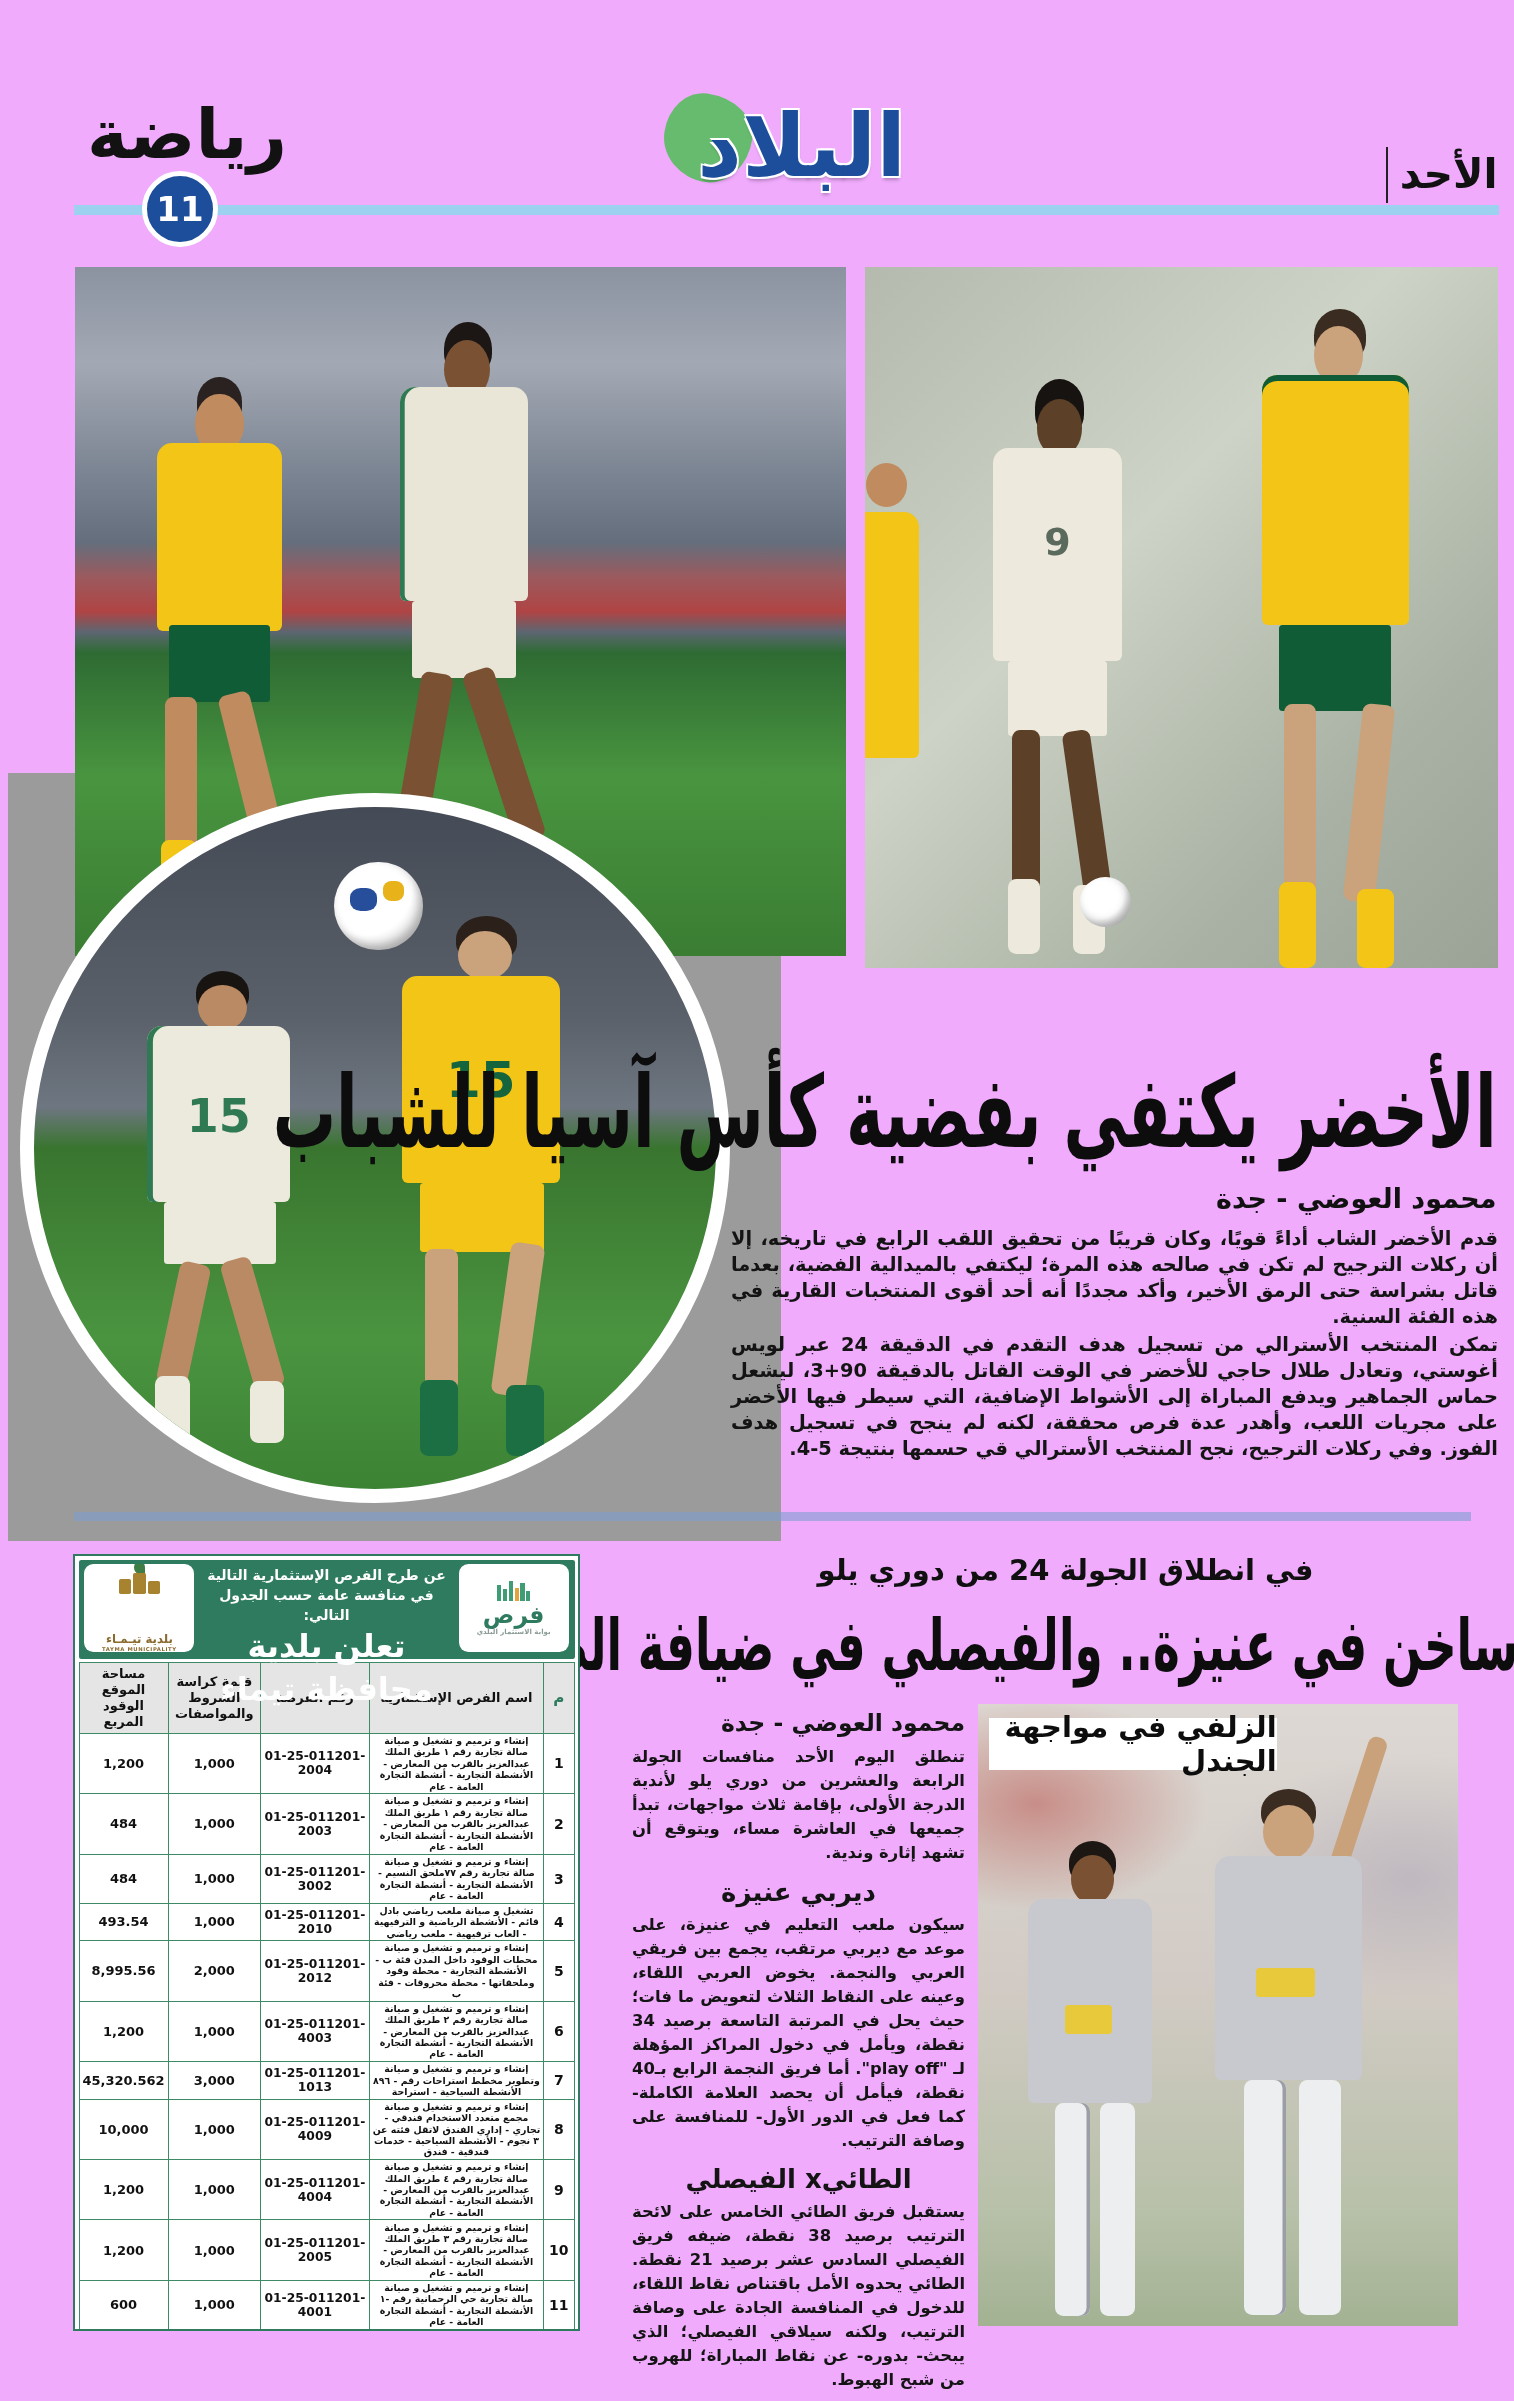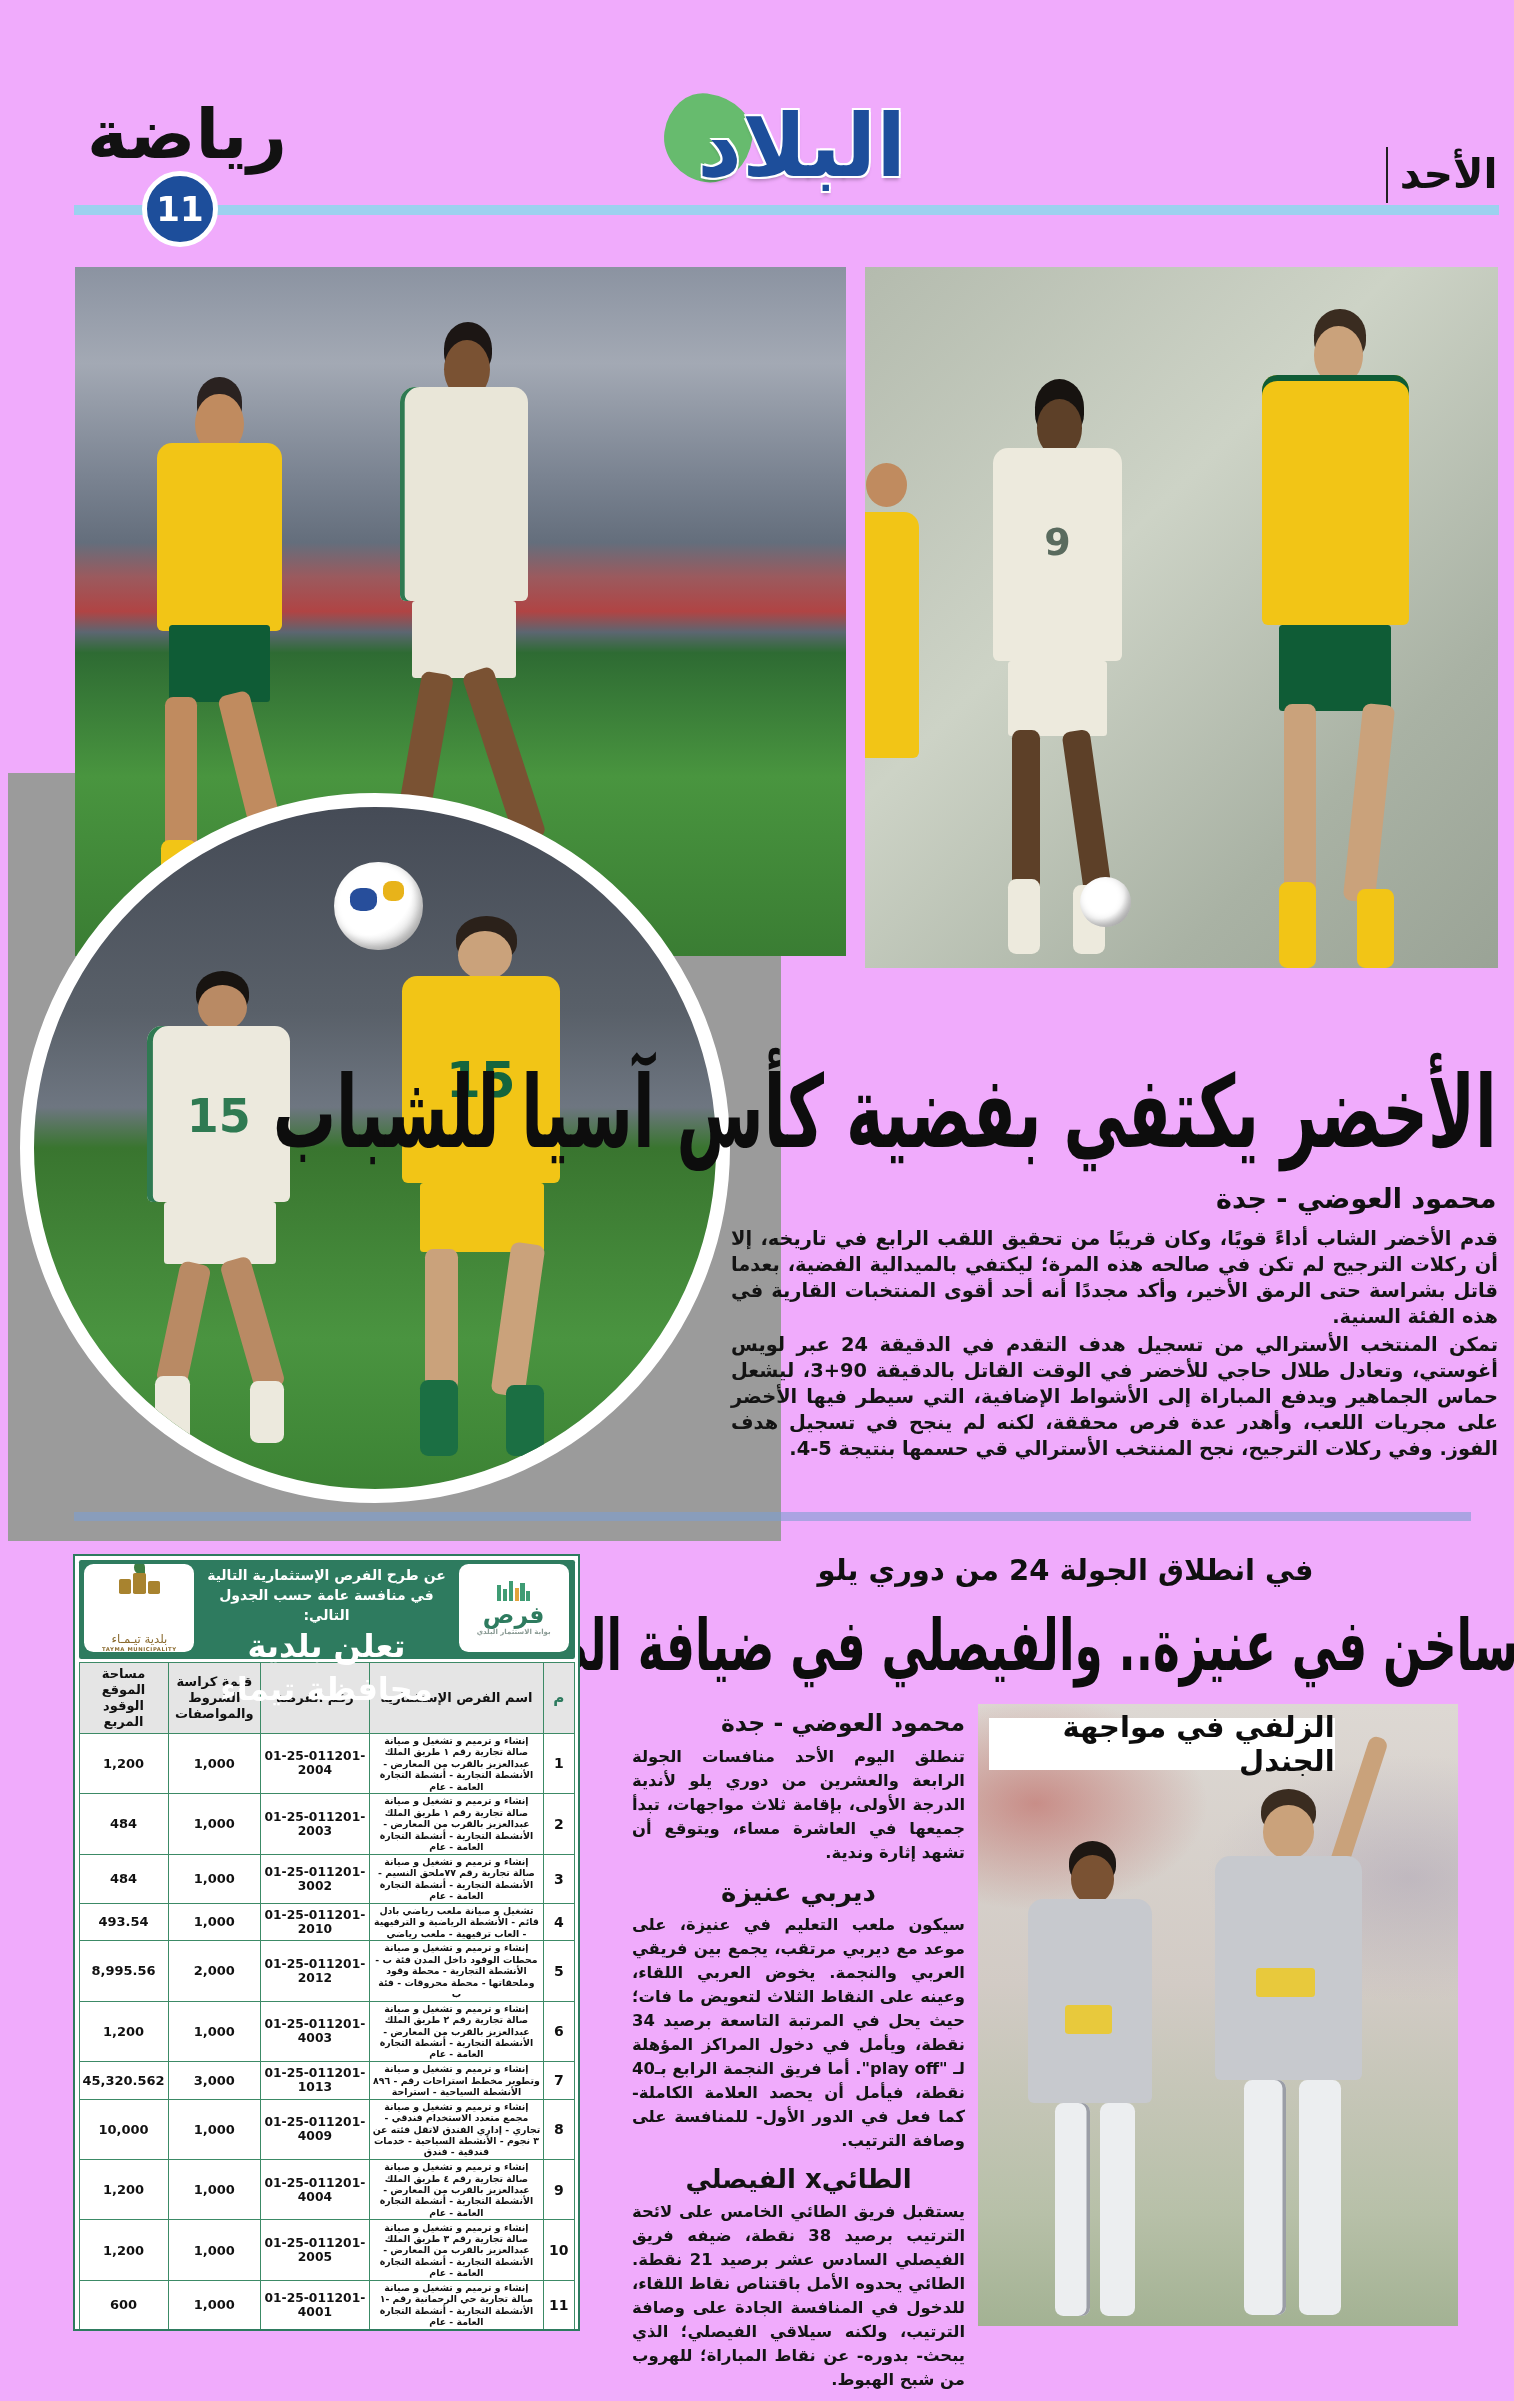--- a/index.html
+++ b/index.html
@@ -60,34 +60,34 @@
   #headline2 span{font-size:54px;font-weight:900;color:#0d0d0d;white-space:nowrap;transform:scale(0.84,1.32);transform-origin:center;}
   #col2{left:633px;top:1709px;width:333px;direction:rtl;color:#141414;}
   #col2 .byl{text-align:right;font-size:23.5px;font-weight:800;margin-bottom:8.2px;}
   #col2 p{font-size:16.4px;font-weight:600;line-height:24px;text-align:justify;margin:0 0 3.5px 0;}
   #col2 h3{font-size:26px;font-weight:900;text-align:center;margin:11.7px 0 5.9px 0;}
   #photo2{left:979px;top:1704px;width:480px;height:622px;z-index:3;
     background:
       radial-gradient(ellipse 246px 152px at 12% 16%,rgba(186,84,78,.55),transparent 70%),
       radial-gradient(ellipse 293px 176px at 90% 28%,rgba(150,140,170,.35),transparent 70%),
       linear-gradient(180deg,#ddd8d3 0%,#d2cbc5 45%,#b7c0a8 82%,#a3b293 100%);}
-  #photo2-label{position:absolute;left:10.6px;top:14px;width:346px;height:52px;background:#ffffff;
+  #photo2-label{position:absolute;left:10.6px;top:14px;width:288px;height:52px;background:#ffffff;
     display:flex;align-items:center;justify-content:center;font-size:29px;font-weight:900;color:#0d0d0d;z-index:4;}
   
   #ad{left:74px;top:1554px;width:507px;height:777px;background:#ffffff;border:2.9px solid #2e7b5f;
     box-sizing:border-box;z-index:6;display:flex;flex-direction:column;gap:3.5px;padding:3.5px;overflow:hidden;}
   #ad-banner{position:relative;height:99px;background:#2e7b5f;border-radius:2.3px;flex:0 0 auto;color:#fff;}
   .logo-box{position:absolute;top:4.7px;width:110px;height:88px;background:#fff;border-radius:9.4px;
     display:flex;flex-direction:column;align-items:center;justify-content:center;overflow:hidden;}
   #tayma-box{right:auto;left:5.9px;}
   #furas-box{right:5.9px;}
   #tayma-emblem{width:41px;height:33px;position:relative;margin-bottom:2.3px;}
   #tayma-emblem b{position:absolute;bottom:0;background:#a8832f;border-radius:1.8px;}
   #tayma-palm{position:absolute;top:-3.5px;left:15.2px;width:10.6px;height:13px;background:#3e7d43;border-radius:50% 50% 0 50%;}
-  .tayma-ar{font-size:11.7px;font-weight:400;color:#8a6a2e;margin-top:36px;}
+  .tayma-ar{font-size:11.7px;font-weight:700;color:#8a6a2e;margin-top:36px;}
   .tayma-en{font-size:5.3px;font-weight:700;color:#8a6a2e;letter-spacing:0.6px;}
   #furas-sky{display:flex;align-items:flex-end;gap:1.8px;height:20px;margin-bottom:1.2px;}
   #furas-sky i{display:block;width:4.1px;background:#3f9c74;}
   #furas-word{font-size:23.5px;font-weight:900;color:#2e7b5f;line-height:26px;}
   #furas-tag{font-size:7px;font-weight:700;color:#8a9a94;text-align:center;}
   #ad-title-wrap{position:absolute;left:120px;right:120px;top:5.9px;text-align:center;}
   #ad-title{font-size:32px;font-weight:900;line-height:43px;}
   #ad-subtitle{font-size:14px;font-weight:800;line-height:20px;}
   #ad table{width:100%;border-collapse:collapse;direction:rtl;flex:0 0 auto;}
   #ad th,#ad td{border:1.2px solid #3c8a66;color:#111;}

